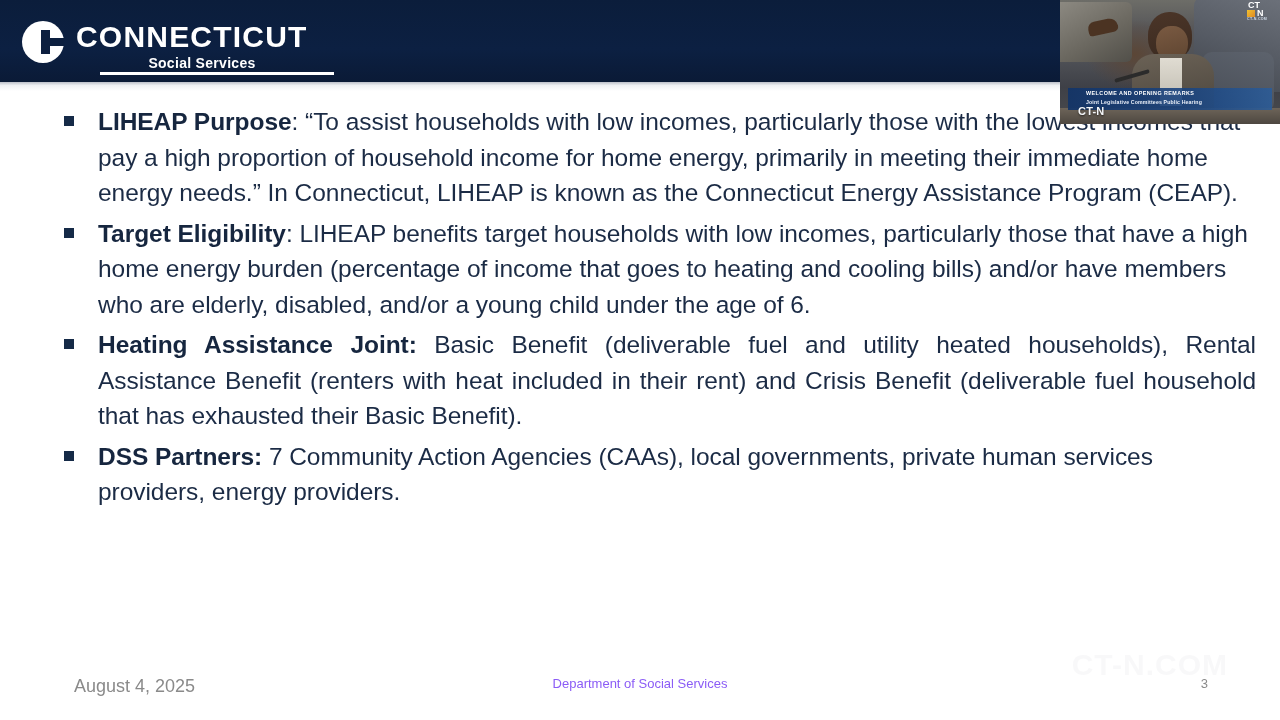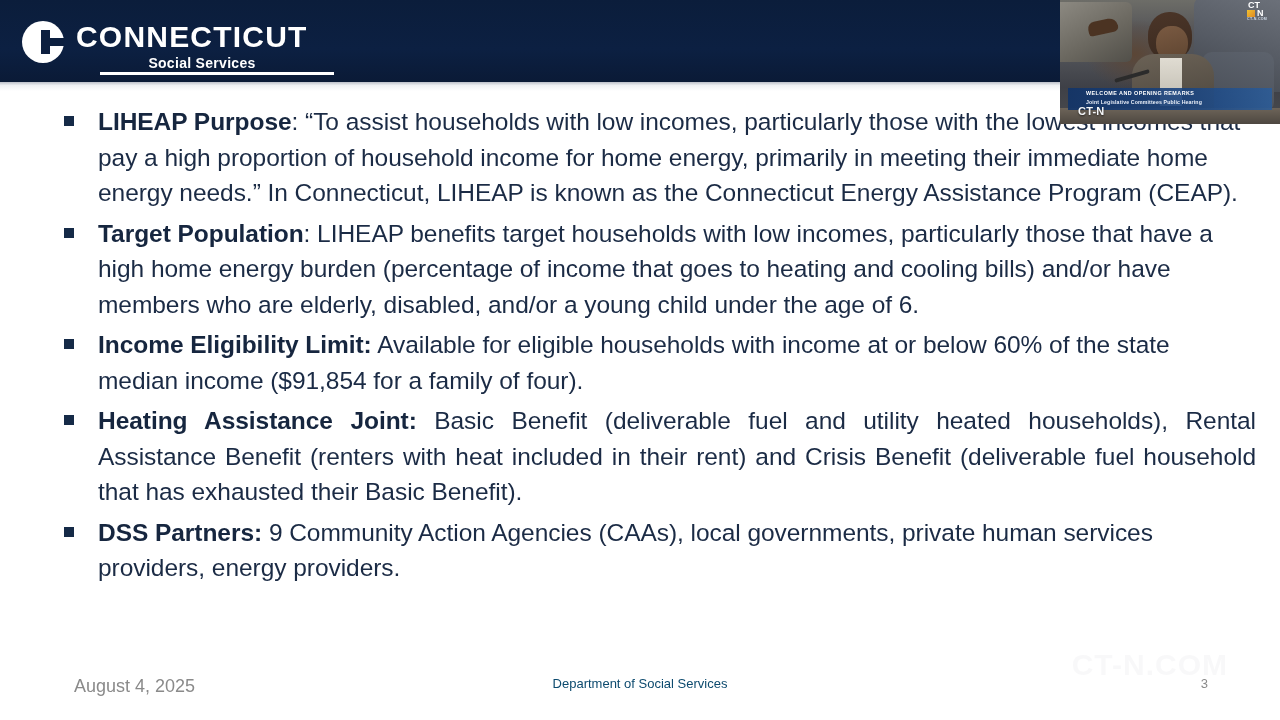--- a/index.html
+++ b/index.html
@@ -147,21 +147,21 @@
     left: 74px; top: 676px;
     font-size: 18px;
     color: #8a8a8a;
   }
   #footer-dept {
     position: absolute;
     left: 0; top: 676px;
     width: 1280px;
     text-align: center;
     font-size: 13px;
-    color: #0c4a6e;
+    color: #8b5cf6;
   }
   #footer-page {
     position: absolute;
     right: 72px; top: 676px;
     font-size: 13px;
     color: #8a8a8a;
   }
   #footer-watermark {
     position: absolute;
     right: 52px; top: 648px;
@@ -320,42 +320,36 @@
       <div class="bullet-marker">
           <span class="bullet-square"></span>
         </div>
       <div class="bullet-text"><b>LIHEAP Purpose</b><span>: </span><span>“To assist households with low incomes, particularly those with the lowest incomes that pay a high proportion of household income for home energy, primarily in meeting their immediate home energy needs.”  In Connecticut, LIHEAP is known as the Connecticut Energy Assistance Program (CEAP).</span></div>
     </div>
 
     <div class="bullet-row">
       <div class="bullet-marker">
           <span class="bullet-square"></span>
         </div>
-      <div class="bullet-text"><b>Target Population</b><span>:  </span><span>LIHEAP benefits target households with low incomes, particularly those that have a high home energy burden (percentage of income that goes to heating and cooling bills) and/or have members who are elderly, disabled, and/or a young child under the age of 6.</span></div>
-    </div>
-
-    <div class="bullet-row">
-      <div class="bullet-marker">
-          <span class="bullet-square"></span>
-        </div>
-      <div class="bullet-text"><b>Income Eligibility Limit:</b><span>  </span><span>Available for eligible households with income at or below 60% of the state median income ($91,854 for a family of four).</span></div>
-    </div>
+      <div class="bullet-text"><b>Target Eligibility</b><span>:  </span><span>LIHEAP benefits target households with low incomes, particularly those that have a high home energy burden (percentage of income that goes to heating and cooling bills) and/or have members who are elderly, disabled, and/or a young child under the age of 6.</span></div>
+    </div>
+
 
     <div class="bullet-row">
       <div class="bullet-marker">
           <span class="bullet-square"></span>
         </div>
       <div class="bullet-text justified"><b>Heating Assistance Joint:</b><span>  </span><span>Basic Benefit (deliverable fuel and utility heated households), Rental Assistance Benefit (renters with heat included in their rent) and Crisis Benefit (deliverable fuel household that has exhausted their Basic Benefit).</span></div>
     </div>
 
     <div class="bullet-row">
       <div class="bullet-marker">
           <span class="bullet-square"></span>
         </div>
-      <div class="bullet-text"><b>DSS Partners:</b><span> </span><span>9 Community Action Agencies (CAAs),  local governments, private human services providers, energy providers.</span></div>
+      <div class="bullet-text"><b>DSS Partners:</b><span> </span><span>7 Community Action Agencies (CAAs),  local governments, private human services providers, energy providers.</span></div>
     </div>
 
   </div>
 
   <div id="footer-watermark">CT-N.COM</div>
   <div id="footer-date">August 4, 2025</div>
   <div id="footer-dept">Department of Social Services</div>
   <div id="footer-page">3</div>
 
   <div id="video-overlay">

